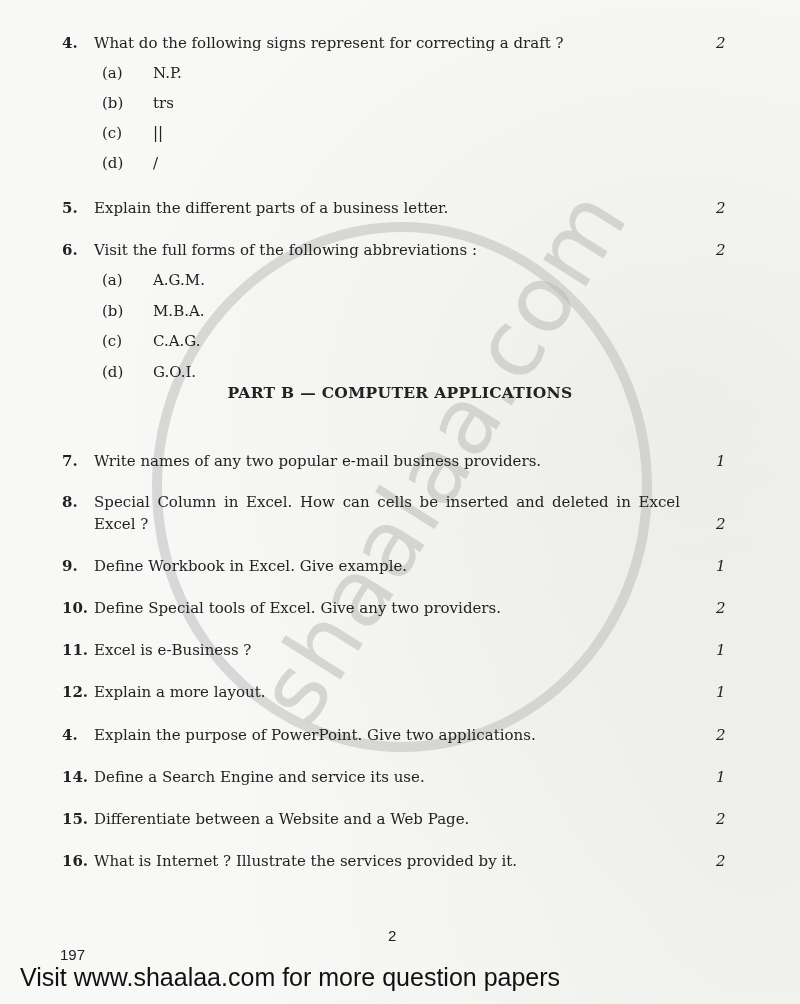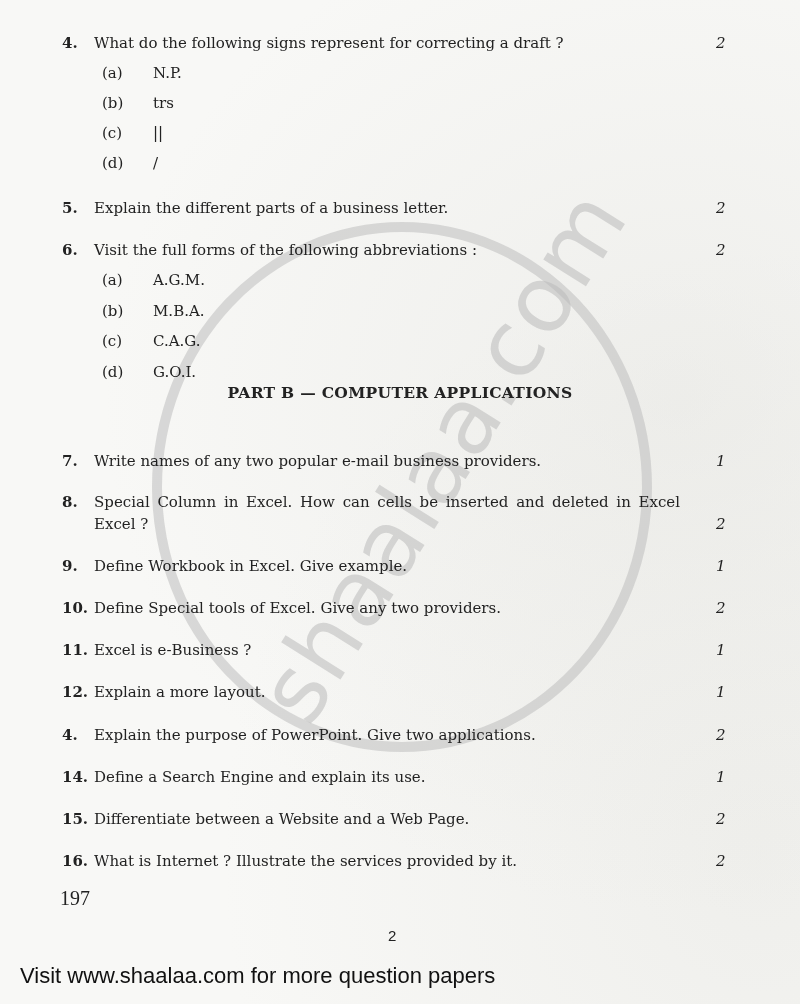--- a/index.html
+++ b/index.html
@@ -96,37 +96,37 @@
       width: 800px;
       text-align: center;
       font-weight: bold;
       font-size: 15.5px;
       letter-spacing: 0.3px;
       padding-left: 0;
     }
     .footer-code {
       position: absolute;
       left: 60px;
-      top: 887px;
-      font-family: Liberation Serif, serif;
-      font-size: 20px;
+      top: 946px;
+      font-family: Liberation Sans, sans-serif;
+      font-size: 15px;
     }
     .footer-page {
       position: absolute;
       left: 388px;
       top: 927px;
       font-family: "Liberation Sans", sans-serif;
       font-size: 15px;
     }
     .footer-banner {
       position: absolute;
       left: 20px;
       top: 963px;
       font-family: "Liberation Sans", sans-serif;
-      font-size: 22px;
+      font-size: 25px;
       color: #111;
     }
   </style>
 </head>
 <body>
 
 <div class="page">
 
   <div class="watermark-circle"></div>
   <div class="watermark-text">shaalaa.com</div>
@@ -223,21 +223,21 @@
   </div>
 
   <div class="q" style="top:724px;">
     <span class="num">4.</span>
     <span class="text">Explain the purpose of PowerPoint. Give two applications.</span>
     <span class="marks">2</span>
   </div>
 
   <div class="q" style="top:766px;">
     <span class="num">14.</span>
-    <span class="text">Define a Search Engine and explain its use.</span>
+    <span class="text">Define a Search Engine and service its use.</span>
     <span class="marks">1</span>
   </div>
 
   <div class="q" style="top:808px;">
     <span class="num">15.</span>
     <span class="text">Differentiate between a Website and a Web Page.</span>
     <span class="marks">2</span>
   </div>
 
   <div class="q" style="top:850px;">

